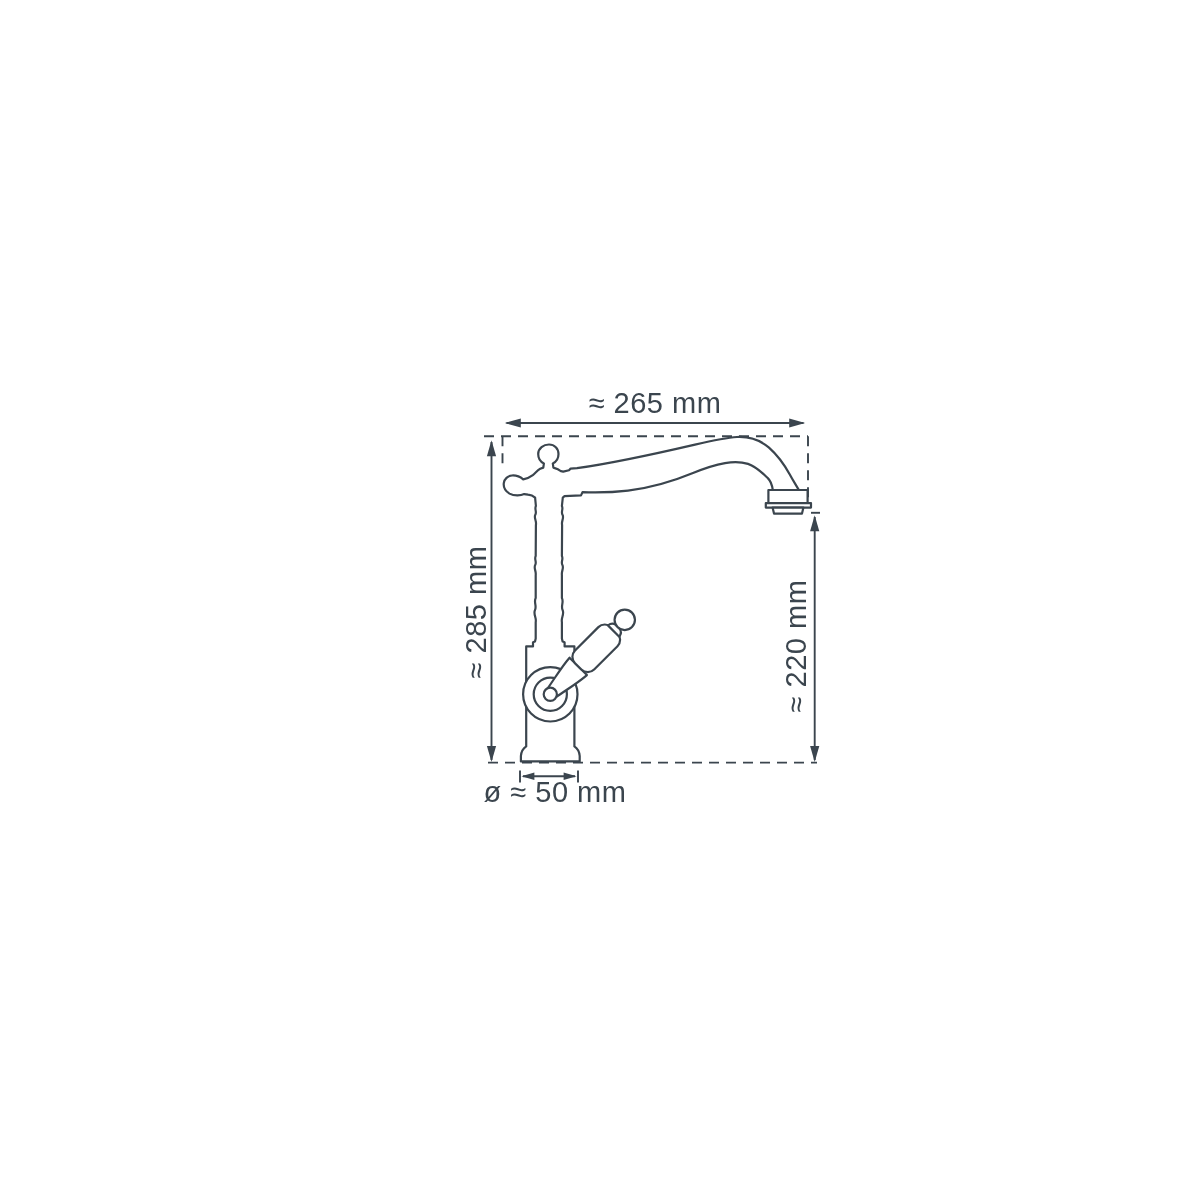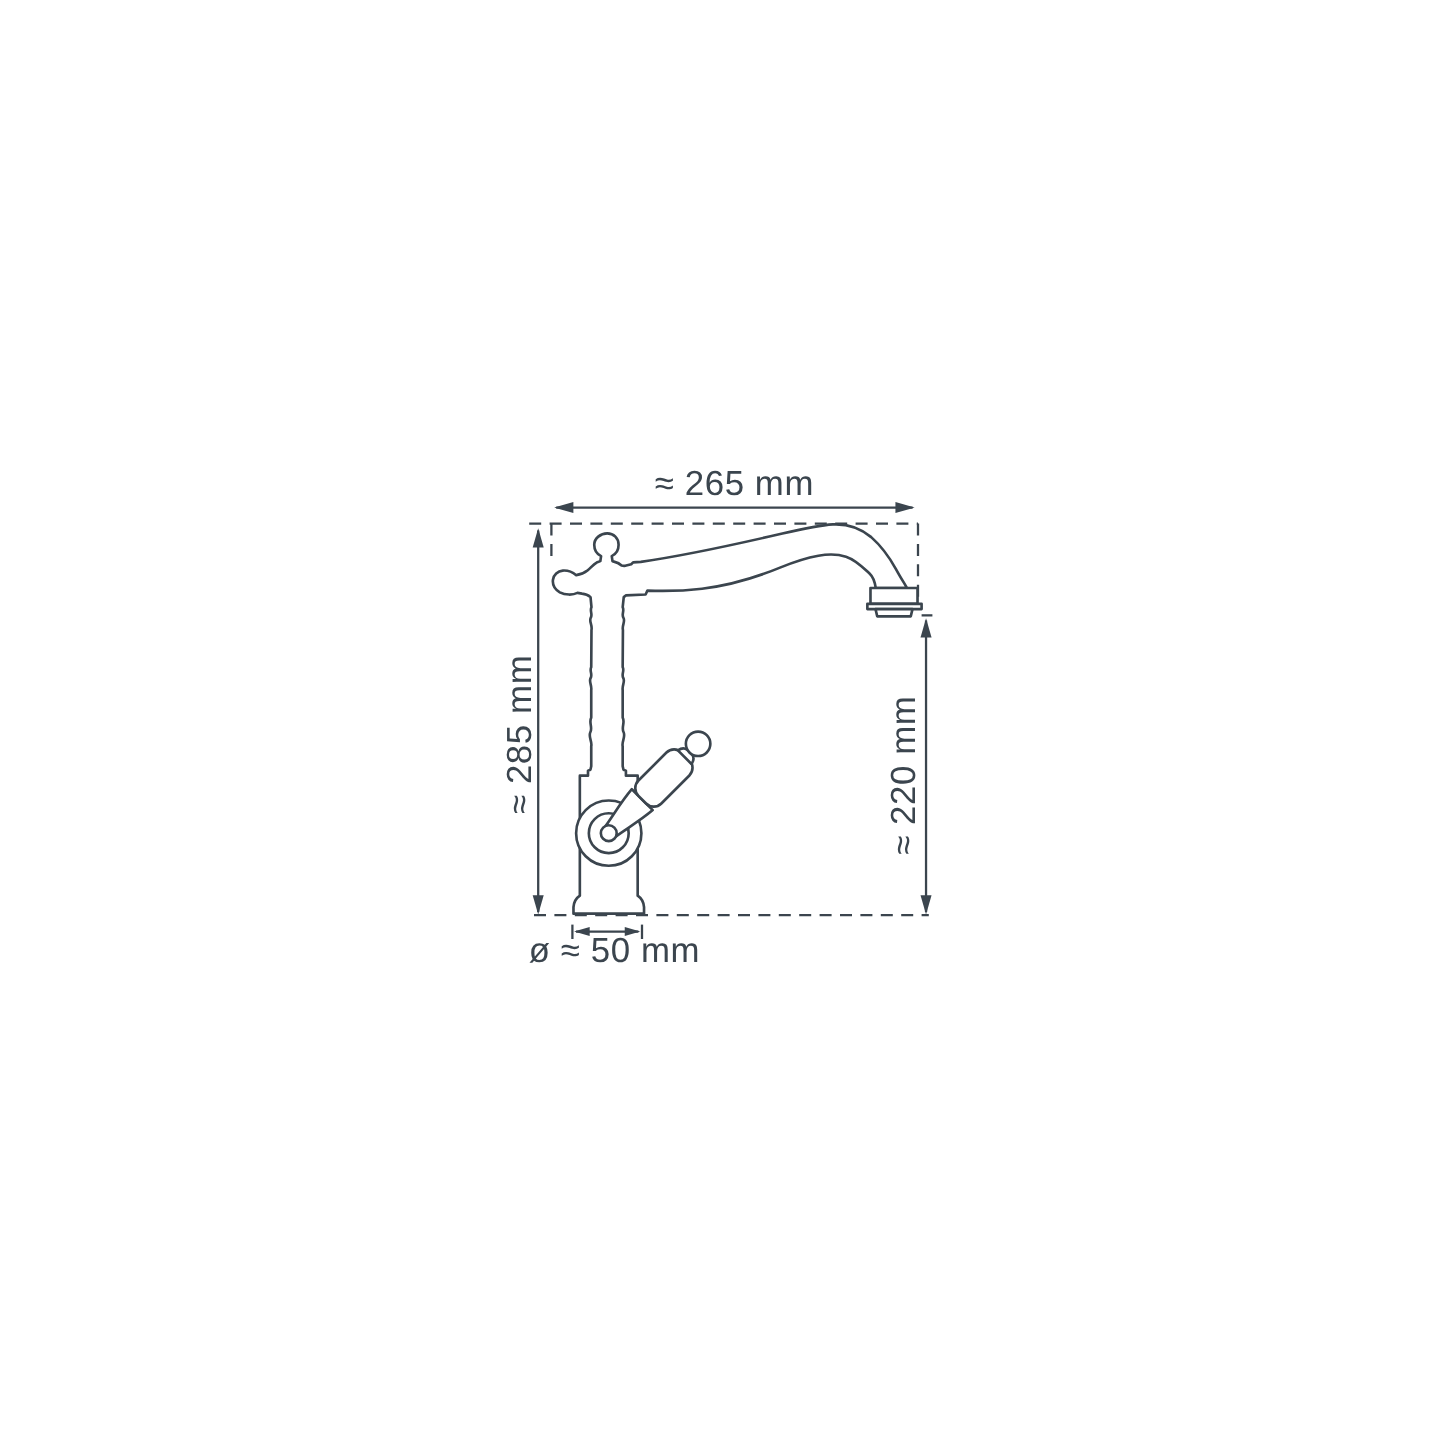--- a/index.html
+++ b/index.html
@@ -10,20 +10,21 @@
   body{
     width:1200px;height:1200px;
     background:var(--bg);
     font-family:"Liberation Sans",sans-serif;
     overflow:hidden;
   }
   .stage{
     position:relative;
     width:1068px;height:1200px;
     background:var(--bg);
+    padding-left:43px;
   }
   svg{display:block;}
   .outline{
     fill:#ffffff;
     stroke:var(--line);
     stroke-width:2.2;
     stroke-linejoin:round;
     stroke-linecap:round;
   }
   .thin{

